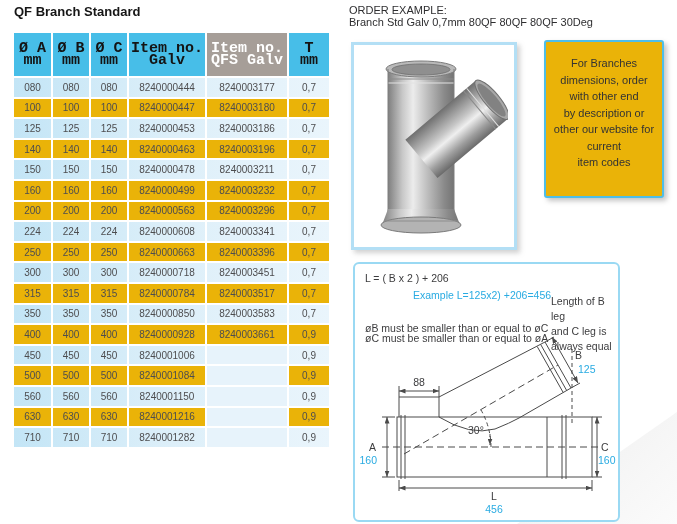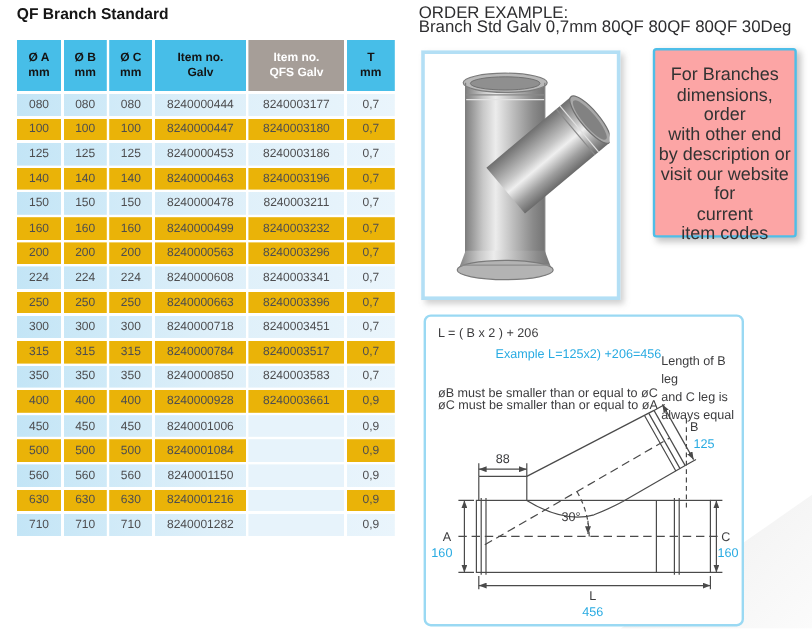--- a/index.html
+++ b/index.html
@@ -13,41 +13,41 @@
   .data-table{
     position:absolute;left:14px;top:33px;width:316px;
     border-collapse:collapse;table-layout:fixed;font-size:10px;color:#4d4d4f;
   }
   .data-table th,.data-table td{
     border-right:2px solid #fff;border-bottom:2px solid #fff;
     text-align:center;padding:0;overflow:hidden;white-space:nowrap;
   }
   .data-table th{
     height:43px;background:#47bee8;color:#141414;font-weight:bold;
-    font-size:10px;line-height:12px;
+    font-size:15px;line-height:12px;font-family:Liberation Mono, monospace;
   }
   .data-table th.qfs{background:#a69e98;color:#fff;}
   .data-table td{height:18.6px;}
   tr.row-blue{background:linear-gradient(90deg,#c3e5f6 0%,#ddeff9 50%,#eaf5fc 100%);}
   tr.row-white{background:#eab308;}
   td.qfs-empty{background:#e7f3fb;}
   
-  .order-example{position:absolute;left:349px;top:4px;font-size:14px;line-height:12px;color:#2e2e30;}
+  .order-example{position:absolute;left:349px;top:4px;font-size:11px;line-height:12px;color:#2e2e30;}
   
   .photo-box{
     position:absolute;left:351px;top:42px;width:160px;height:202px;background:#fff;
     border:3px solid #b3dff5;box-shadow:3px 3px 5px rgba(120,120,120,.35);
   }
   .photo-box svg{display:block;}
   
   .info-box{
     position:absolute;left:544px;top:40px;width:116px;height:141px;
-    background:#fca5a5;border:2px solid #4ebee8;border-radius:3px;
+    background:#eab308;border:2px solid #4ebee8;border-radius:3px;
     box-shadow:3px 3px 5px rgba(110,110,110,.4);
-    font-size:15px;line-height:16.5px;color:#333;text-align:center;padding-top:13px;
+    font-size:11px;line-height:16.5px;color:#333;text-align:center;padding-top:13px;
   }
   
   .gray-wedge{
     position:absolute;right:0;bottom:0;width:160px;height:112px;z-index:0;
     background:linear-gradient(135deg,#ededed 0%,#f7f7f7 70%,#fbfbfb 100%);
     clip-path:polygon(100% 0,100% 100%,0 100%);
   }
   
   .diagram-panel{
     position:absolute;left:353px;top:262px;width:263px;height:256px;
@@ -300,21 +300,21 @@
         <path d="M30,176 H104" stroke="#8d8d8d" stroke-width="1" fill="none"></path>
       </g>
     </svg>
   </div>
 
   <div class="info-box">
       <div>For Branches</div>
       <div>dimensions, order</div>
       <div>with other end</div>
       <div>by description or</div>
-      <div>visit our website for</div>
+      <div>other our website for</div>
       <div>current</div>
       <div>item codes</div>
     </div>
 
   <div class="diagram-panel">
     <div class="txt formula">L = ( B x 2 ) + 206</div>
     <div class="txt example">Example L=125x2) +206=456</div>
     <div class="txt note1">øC must be smaller than or equal to øA</div>
     <div class="txt note2">øB must be smaller than or equal to øC</div>
     <div class="side-note">

